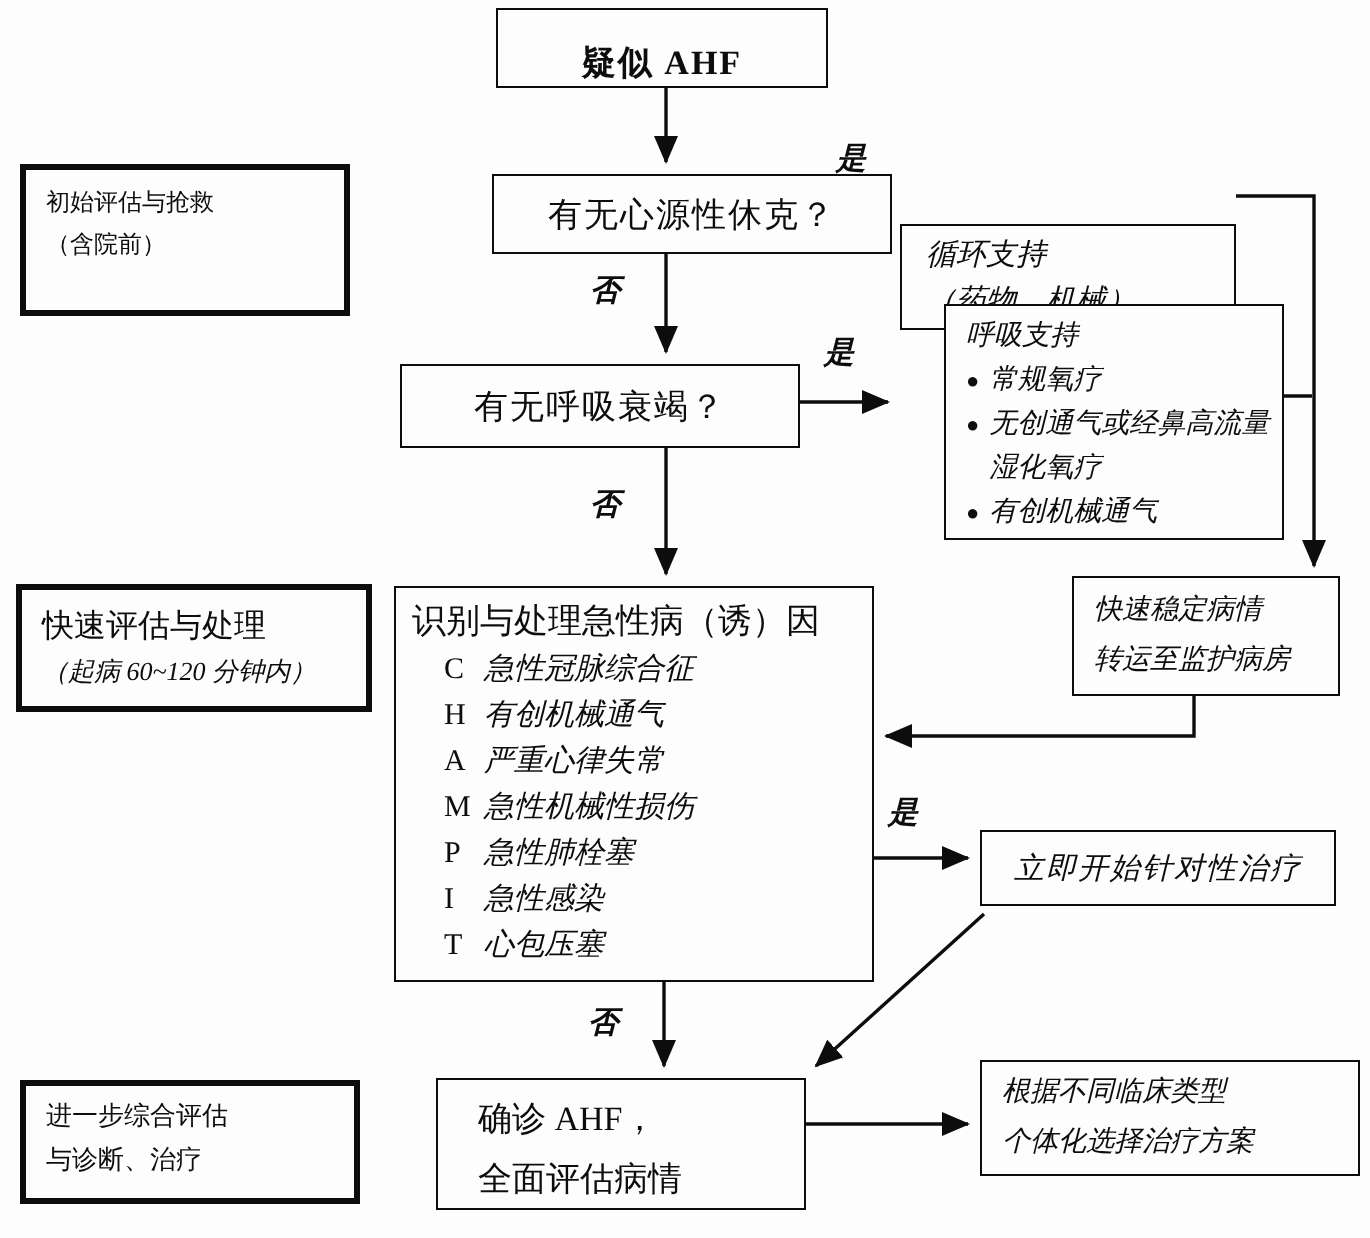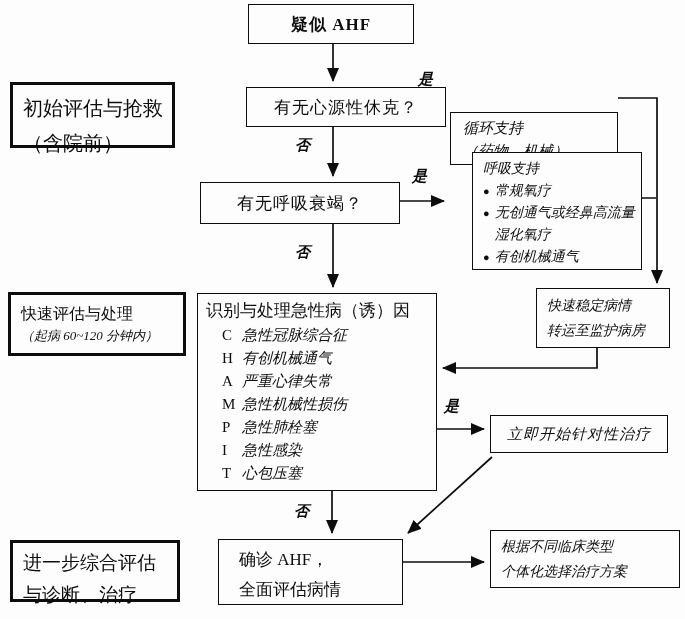--- a/index.html
+++ b/index.html
@@ -15,39 +15,39 @@
   }
   .thick { border-width:3px; }
   .center { display:flex; align-items:center; justify-content:center; text-align:center; }
   .kai { font-style:italic; }
   .yn {
     position:absolute; font-size:15px; font-weight:bold; font-style:italic;
   }
   svg.conn { position:absolute; left:0; top:0; }
 
   
-  #n-suspected { left:248px; top:4px; width:166px; height:40px; font-size:17px; font-weight:bold; letter-spacing:1px; }
-  #n-stage1 { left:10px; top:82px; width:165px; height:66px; font-size:20px; line-height:1.75; padding:6px 0 0 10px; }
+  #n-suspected { left:248px; top:4px; width:166px; height:40px; font-size:17px; font-weight:bold; letter-spacing:1px;align-items:flex-end; }
+  #n-stage1 { left:10px; top:82px; width:165px; height:76px; font-size:12px; line-height:1.75; padding:6px 0 0 10px; }
   #n-qshock { left:200px; top:87px; width:200px; height:40px; font-size:17px; letter-spacing:1px;margin-left:46px; }
   #n-circ { left:450px; top:80px; width:168px; height:53px; font-size:15px; line-height:1.55; padding:4px 0 0 12px;margin-top:32px; }
   #n-qresp { left:200px; top:182px; width:200px; height:42px; font-size:17px; letter-spacing:1px; }
   #n-resp { left:472px; top:152px; width:170px; height:118px; font-size:14px; line-height:1.58; padding:5px 4px 0 10px; }
   #n-resp .resp-item { display:flex; }
   #n-resp .bullet { font-size:11px; margin-right:5px; line-height:2; font-style:normal; }
   #n-stage2 { left:8px; top:292px; width:178px; height:64px; padding:5px 0 0 10px; }
   #n-stage2 .l1 { font-size:16px; line-height:1.7; }
   #n-stage2 .l2 { font-size:13px; font-style:italic; }
   #n-champit { left:197px; top:293px; width:240px; height:198px; padding:4px 0 0 8px; }
   #n-champit .title { font-size:17px; line-height:1.5; }
   .ch-item { display:flex; font-size:15px; line-height:1.54; padding-left:16px; }
   .ch-letter { width:20px; flex:0 0 20px; font-family:"Liberation Serif",serif; font-style:normal; }
   #n-stabilize { left:536px; top:288px; width:134px; height:60px; font-size:14px; line-height:1.8; padding:4px 0 0 10px; }
   #n-targeted { left:490px; top:415px; width:178px; height:38px; font-size:15px; letter-spacing:1px; }
   #n-confirm { left:218px; top:539px; width:185px; height:66px; font-size:17px; line-height:1.75; padding:5px 0 0 20px; }
-  #n-stage3 { left:10px; top:540px; width:170px; height:62px; font-size:19px; line-height:1.7; padding:4px 0 0 10px; }
+  #n-stage3 { left:10px; top:540px; width:170px; height:62px; font-size:13px; line-height:1.7; padding:4px 0 0 10px; }
   #n-individualized { left:490px; top:530px; width:190px; height:58px; font-size:14px; line-height:1.78; padding:4px 0 0 10px; }
 
   #yn-yes1 { left:418px; top:70px; }
   #yn-no1  { left:295px; top:136px; }
   #yn-yes2 { left:412px; top:167px; }
   #yn-no2  { left:295px; top:243px; }
   #yn-yes3 { left:444px; top:397px; }
   #yn-no3  { left:294px; top:502px; }
 </style>
 </head>

